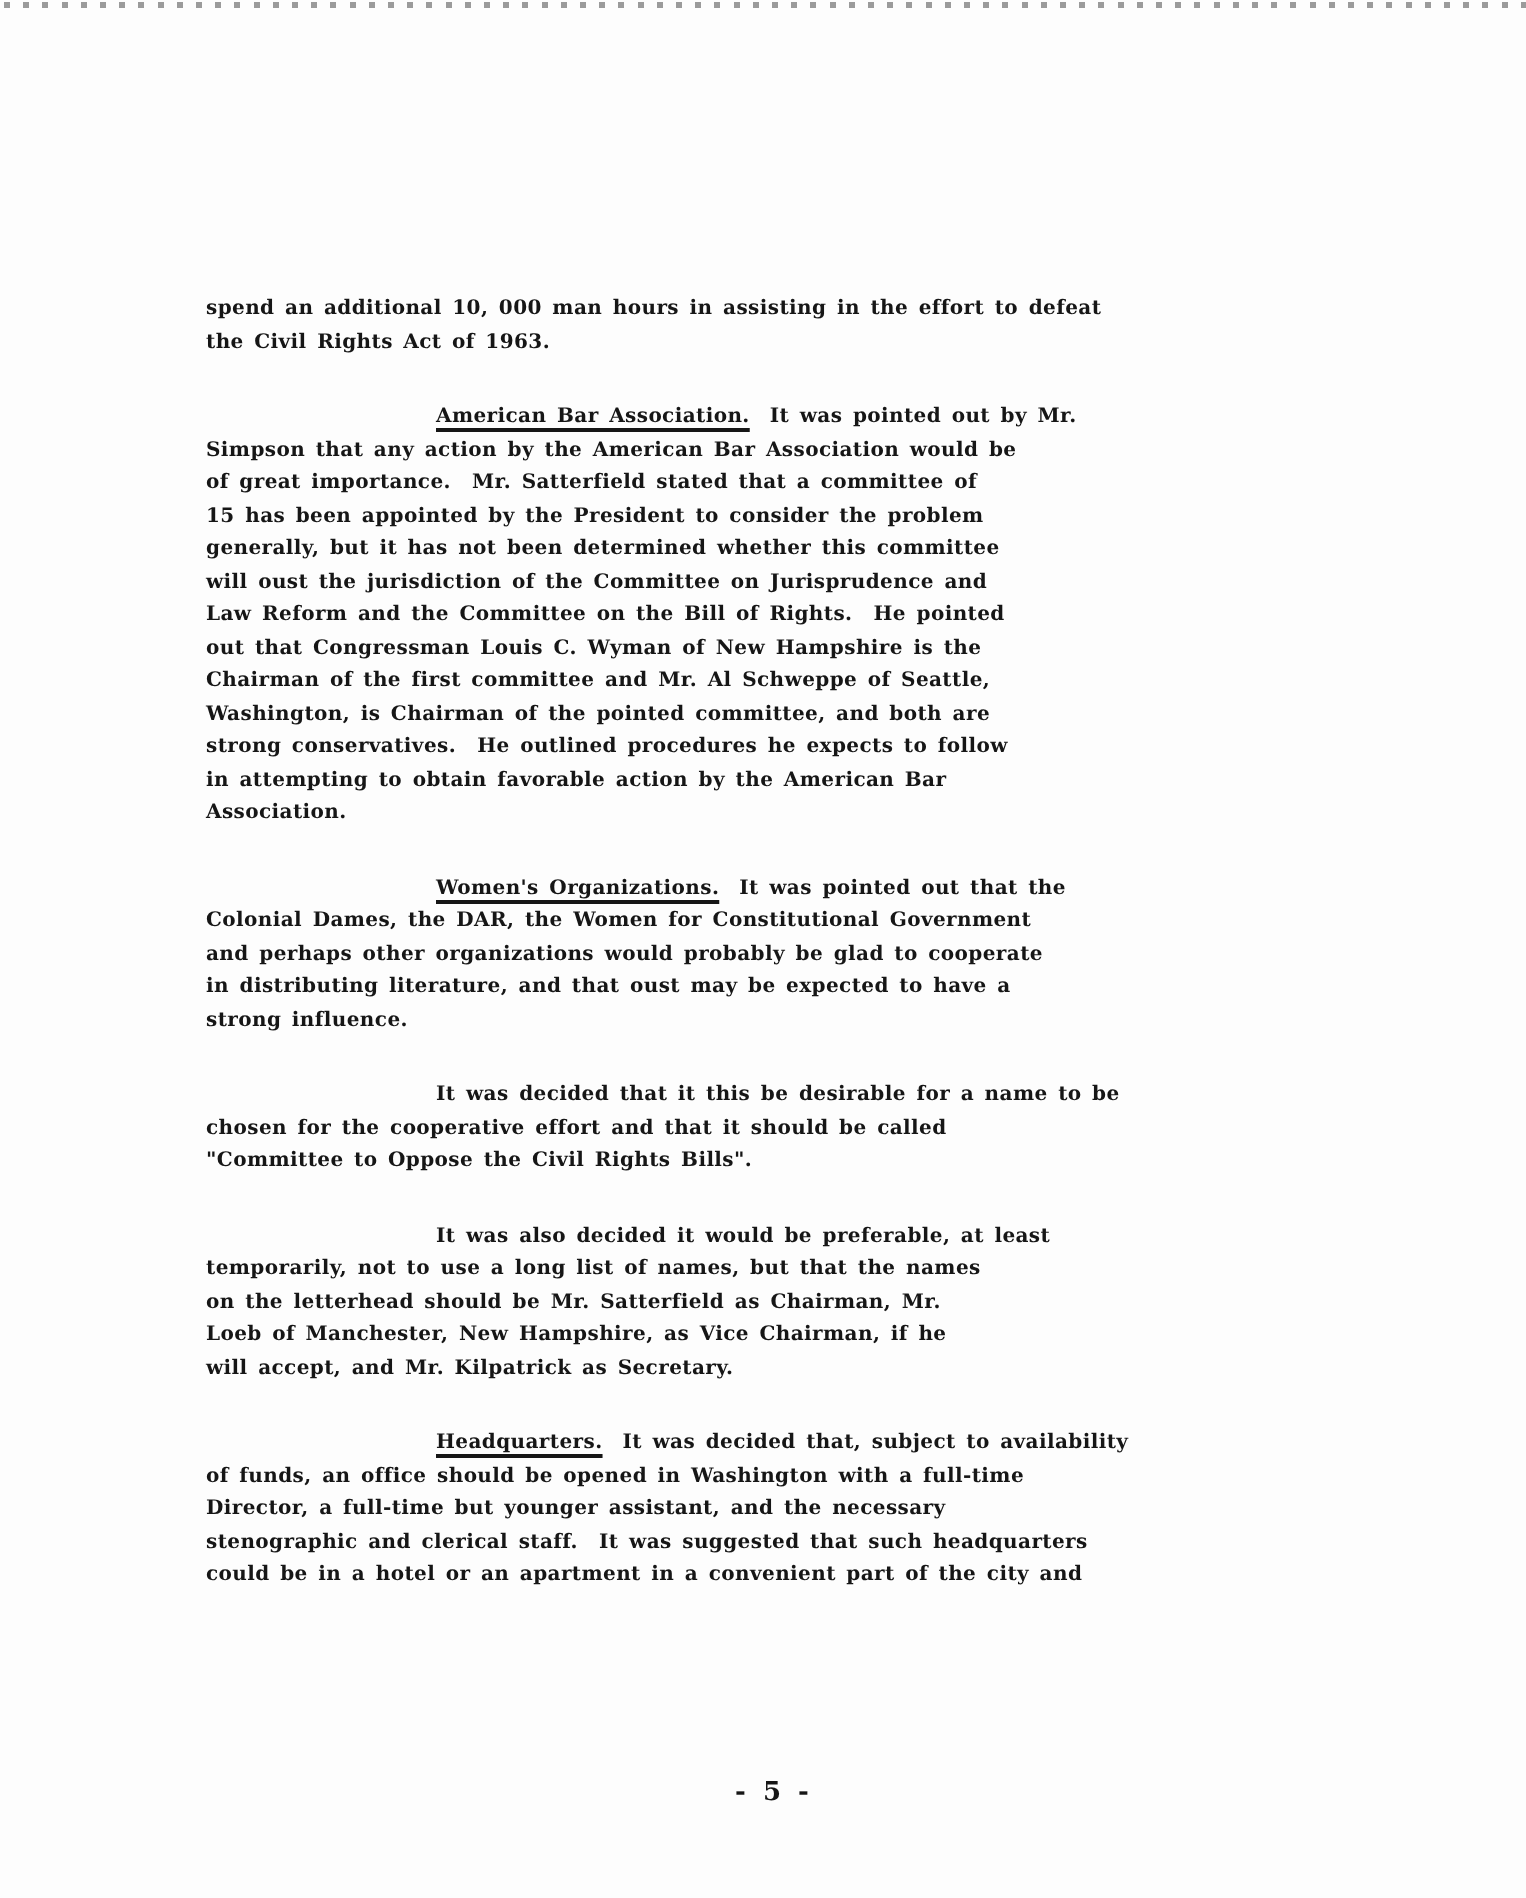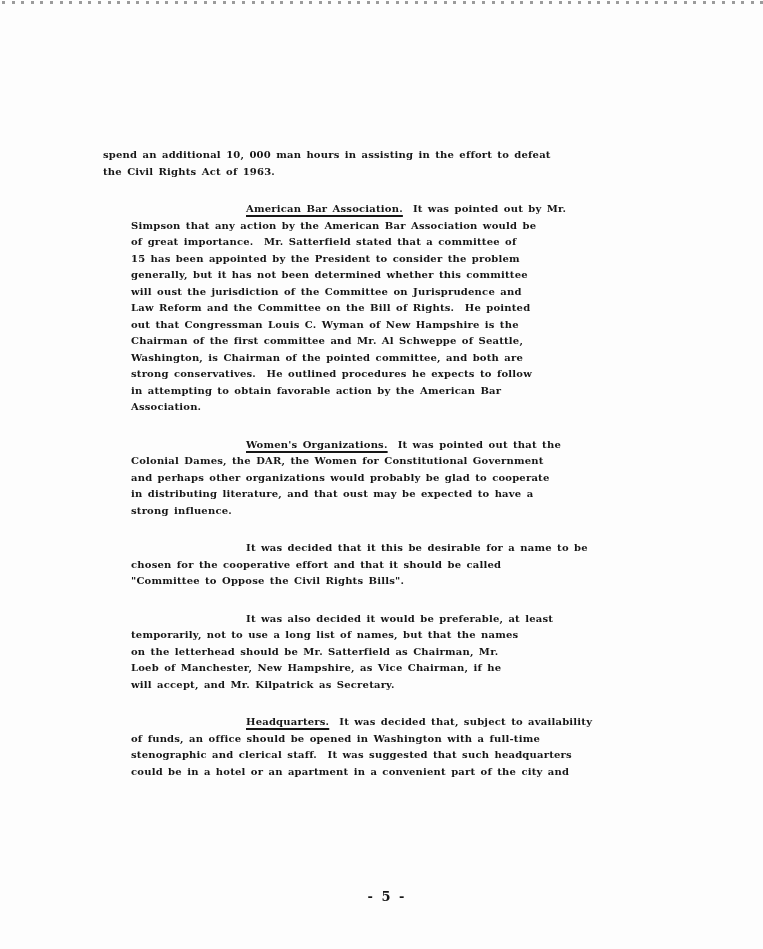--- a/index.html
+++ b/index.html
@@ -31,21 +31,21 @@
     top: 147px;
     width: 568px;
     color: #161616;
     font-size: 10px;
     font-weight: bold;
     line-height: 16.5px;
     letter-spacing: 0.2px;
     word-spacing: 1.6px;
   }
   .para { margin: 0 0 0 0; }
-  .para + .para { margin-top: 21px; margin-left: 28px; }
+  .para + .para { margin-top: 21px; }
   .line {
     white-space: pre-wrap;
     min-height: 16.5px;
   }
   .line.indented { padding-left: 115px; }
   .heading {
     text-decoration: underline;
     text-decoration-thickness: 1.5px;
     text-underline-offset: 2.5px;
     margin-right: 10px;
@@ -110,20 +110,21 @@
       <div class="line indented">It was also decided it would be preferable, at least</div>
       <div class="line">temporarily, not to use a long list of names, but that the names</div>
       <div class="line">on the letterhead should be Mr. Satterfield as Chairman, Mr.</div>
       <div class="line">Loeb of Manchester, New Hampshire, as Vice Chairman, if he</div>
       <div class="line">will accept, and Mr. Kilpatrick as Secretary.</div>
     </div>
 
     <div class="para">
       <div class="line indented"><span class="heading">Headquarters.</span><span>It was decided that, subject to availability</span></div>
       <div class="line">of funds, an office should be opened in Washington with a full-time</div>
+      <div class="line">Director, a full-time but younger assistant, and the necessary</div>
       <div class="line">stenographic and clerical staff.  It was suggested that such headquarters</div>
       <div class="line">could be in a hotel or an apartment in a convenient part of the city and</div>
     </div>
 
   </div>
 
   <div class="page-number">- 5 -</div>
 
 </div>
 

